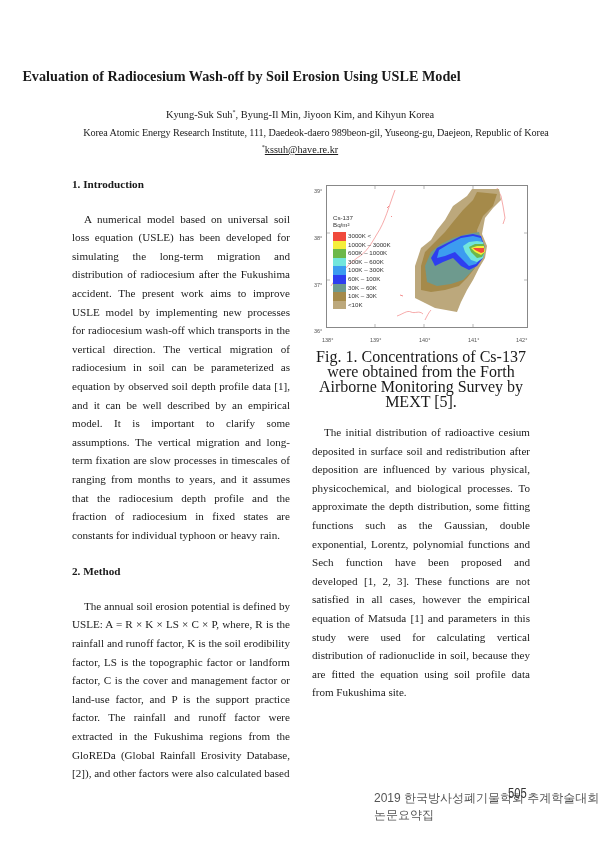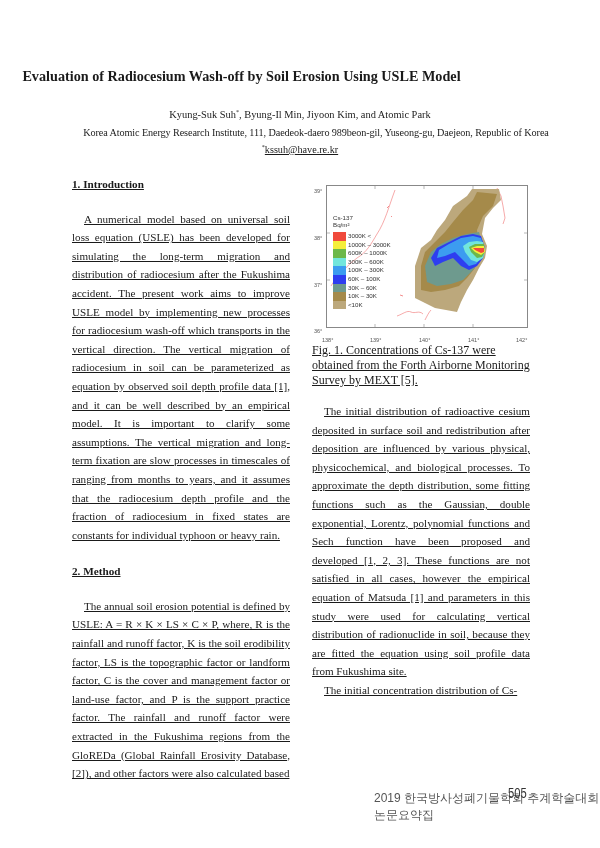--- a/index.html
+++ b/index.html
@@ -6,47 +6,47 @@
   body { width: 600px; height: 848px; position: relative; overflow: hidden;
          font-family: "Liberation Serif", "DejaVu Serif", serif; color: #1a1a1a; }
   .title { position: absolute; top: 68px; left: 0; width: 483px; text-align: center;
            font-weight: bold; font-size: 14.2px; letter-spacing: 0; }
   .authors { position: absolute; top: 109px; left: 0; width: 600px; text-align: center; font-size: 10.4px; }
   .affil { position: absolute; top: 127px; left: 16px; width: 600px; text-align: center; font-size: 10.2px; letter-spacing: -0.1px; }
   .email { position: absolute; top: 144px; left: 0; width: 600px; text-align: center; font-size: 10.2px; }
   .email a { color: #1a1a1a; text-decoration: underline; }
   sup { font-size: 6px; vertical-align: super; line-height: 0; }
 
-  .col { position: absolute; width: 218px; font-size: 11.1px; line-height: 18.6px; text-decoration: underline; }
+  .col { position: absolute; width: 218px; font-size: 11.1px; line-height: 18.6px; }
   .col.left { left: 72px; top: 175px; }
   .col.right { left: 312px; top: 175px; }
   .col p { margin: 0; text-align: justify; }
   .col p.indent { text-indent: 12px; }
   .sec { text-align: center; font-weight: bold; font-size: 11.2px; margin: 0; }
   .gap-after-sec { height: 16px; }
   .gap-between { height: 18px; }
 
   .figure { position: relative; width: 218px; height: 158px; margin-top: 8px; margin-bottom: 0; }
-  .fig-caption { font-size: 12px; line-height: 15px; margin-top: 2px; }
+  .fig-caption { font-size: 16px; line-height: 15px; text-align: center; margin-top: 8px; }
   .map-frame { position: absolute; left: 14px; top: 2px; width: 200px; height: 141px; border: 1px solid #888; background: #fff; overflow: hidden; }
   .ytick { position: absolute; font-family: "Liberation Sans", "DejaVu Sans", sans-serif; font-size: 5.5px; color: #555; }
   .xtick { position: absolute; font-family: "Liberation Sans", "DejaVu Sans", sans-serif; font-size: 5.5px; color: #555; top: 148px; }
   .legend { position: absolute; left: 6px; top: 28px; font-family: "Liberation Sans", "DejaVu Sans", sans-serif; font-size: 6.2px; color: #333; }
   .legend .lt { line-height: 7px; }
   .legend-row { display: flex; align-items: center; height: 8.6px; }
   .swatch { width: 13px; height: 8.6px; margin-right: 2px; }
 
   .footer { position: absolute; top: 790px; left: 374px; font-family: "Liberation Sans", "DejaVu Sans", sans-serif; font-size: 12px; color: #555; }
   .page-num { position: absolute; top: 785px; left: 508px; font-family: "Liberation Sans", "DejaVu Sans", sans-serif; font-size: 14px; color: #333; transform: scaleX(0.8); transform-origin: left; }
 </style>
 </head>
 <body>
 
 <div class="title">Evaluation of Radiocesium Wash-off by Soil Erosion Using USLE Model</div>
-<div class="authors"><span>Kyung-Suk Suh</span><sup>*</sup><span>, Byung-Il Min, Jiyoon Kim, and Atomic Park</span></div>
+<div class="authors"><span>Kyung-Suk Suh</span><sup>*</sup><span>, Byung-Il Min, Jiyoon Kim, and Kihyun Korea</span></div>
 <div class="affil">Korea Atomic Energy Research Institute, 111, Daedeok-daero 989beon-gil, Yuseong-gu, Daejeon, Republic of Korea</div>
 <div class="email"><sup>*</sup><a>kssuh@have.re.kr</a></div>
 
 <div class="col left">
   <p class="sec">1. Introduction</p>
   <div class="gap-after-sec"></div>
   <p class="indent">A numerical model based on universal soil loss equation (USLE) has been developed for simulating the long-term migration and distribution of radiocesium after the Fukushima accident. The present work aims to improve USLE model by implementing new processes for radiocesium wash-off which transports in the vertical direction. The vertical migration of radiocesium in soil can be parameterized as equation by observed soil depth profile data [1], and it can be well described by an empirical model. It is important to clarify some assumptions. The vertical migration and long-term fixation are slow processes in timescales of ranging from months to years, and it assumes that the radiocesium depth profile and the fraction of radiocesium in fixed states are constants for individual typhoon or heavy rain.</p>
   <div class="gap-between"></div>
   <p class="sec">2. Method</p>
   <div class="gap-after-sec"></div>
@@ -133,17 +133,16 @@
         <div class="legend-row">
             <span class="swatch" style="background:#bca87c"></span>
             <span>&lt;10K</span>
           </div>
       </div>
     </div>
   </div>
   <div class="fig-caption">Fig. 1. Concentrations of Cs-137 were obtained from the Forth Airborne Monitoring Survey by MEXT [5].</div>
   <div style="height:14px"></div>
   <p class="indent">The initial distribution of radioactive cesium deposited in surface soil and redistribution after deposition are influenced by various physical, physicochemical, and biological processes. To approximate the depth distribution, some fitting functions such as the Gaussian, double exponential, Lorentz, polynomial functions and Sech function have been proposed and developed [1, 2, 3]. These functions are not satisfied in all cases, however the empirical equation of Matsuda [1] and parameters in this study were used for calculating vertical distribution of radionuclide in soil, because they are fitted the equation using soil profile data from Fukushima site.</p>
-  <p class="indent">The initial concentration distribution of Cs-</p>
 </div>
 
 <div class="footer">2019 한국방사성폐기물학회 추계학술대회 논문요약집</div>
 <div class="page-num">505</div>
 
 </body></html>

